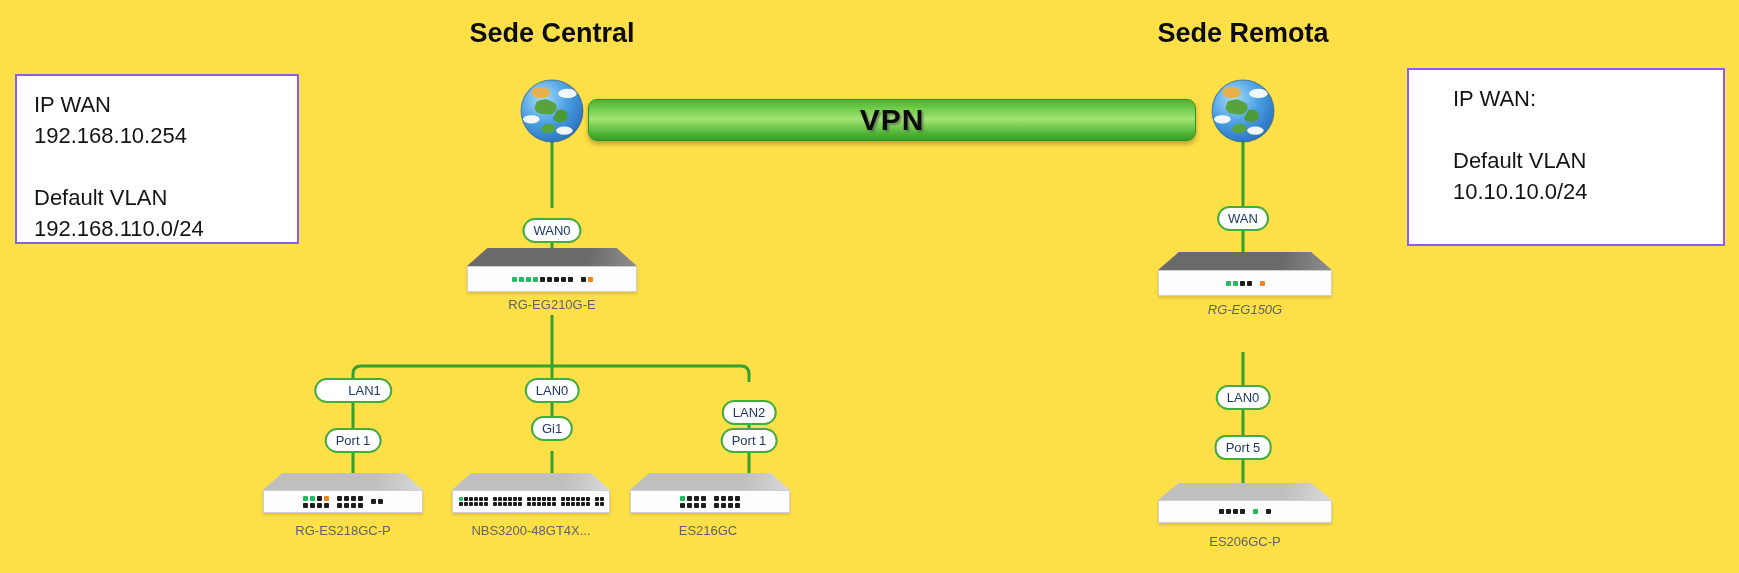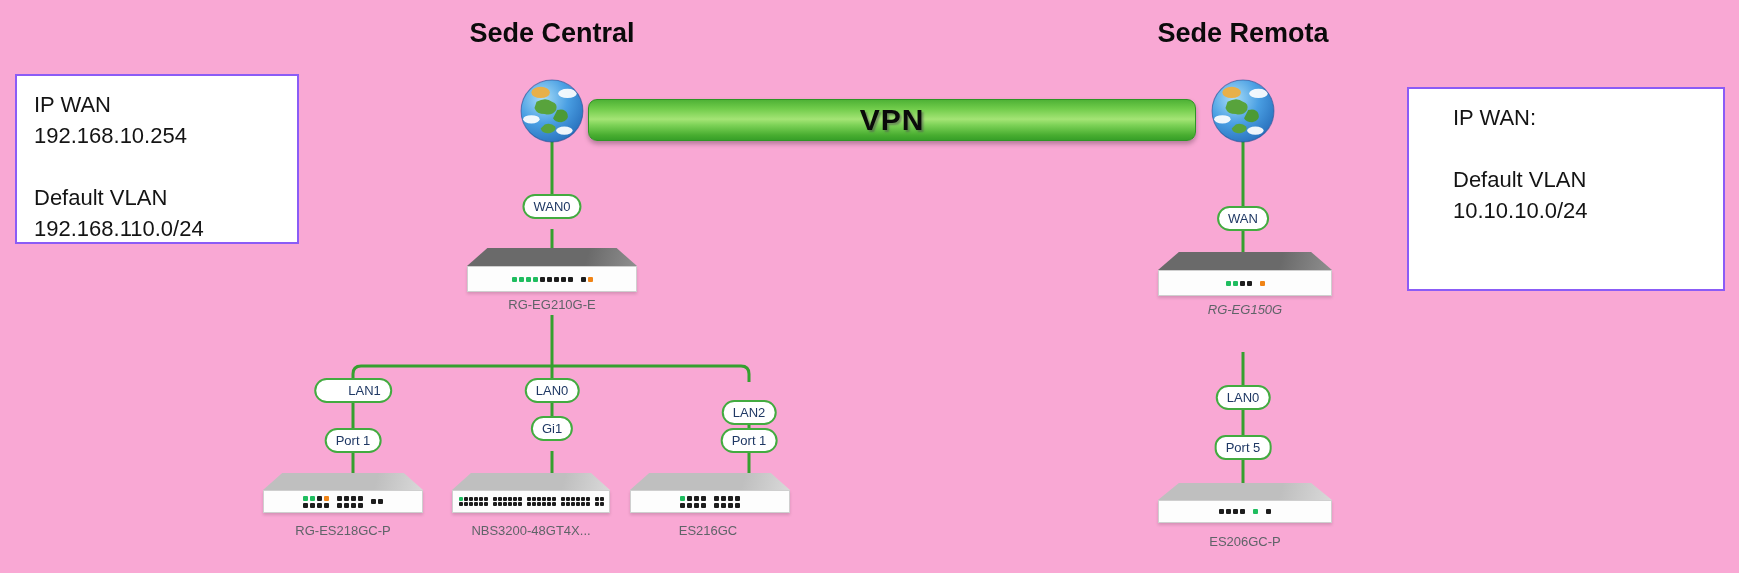--- a/index.html
+++ b/index.html
@@ -1,20 +1,20 @@
 <!DOCTYPE html>
 <html><head>
 <meta charset="utf-8">
 <style>
   * { margin:0; padding:0; box-sizing:border-box; }
   html,body { background:#ffffff; }
   body { font-family:"Liberation Sans", sans-serif; }
   .canvas {
     position:relative; width:1739px; height:573px;
-    background:#f9a8d4; overflow:hidden;
+    background:#fde047; overflow:hidden;
   }
   svg.links { position:absolute; left:0; top:0; z-index:1; }
   .site-title {
     position:absolute; transform:translateX(-50%);
     font-size:27px; font-weight:bold; color:#0b0b0b; z-index:2; white-space:nowrap;
   }
   .infobox {
     position:absolute; border:2px solid #8b5cf6; background:#ffffff; z-index:2;
     padding:13px 8px 0 17px; font-size:22px; color:#141414;
   }
@@ -112,21 +112,21 @@
   <div class="site-title" style="left:552px; top:18px;">Sede Central</div>
   <div class="site-title" style="left:1243px; top:18px;">Sede Remota</div>
 
   <div class="infobox" style="left:15px; top:74px; width:284px; height:170px;">
     <div class="line">IP WAN</div>
     <div class="line">192.168.10.254</div>
     <div class="line"></div>
     <div class="line">Default VLAN</div>
     <div class="line">192.168.110.0/24</div>
   </div>
-  <div class="infobox" style="left:1407px; top:87px; width:318px; height:204px;padding-left:44px;">
+  <div class="infobox" style="left:1407px; top:68px; width:318px; height:178px;padding-left:44px;">
     <div class="line">IP WAN:</div>
     <div class="line"></div>
     <div class="line">Default VLAN</div>
     <div class="line">10.10.10.0/24</div>
   </div>
 
   <div class="globe" style="left:519px; top:78px;">
     <svg width="66" height="66">
         <use href="#globe"></use>
       </svg>
@@ -134,21 +134,21 @@
   <div class="globe" style="left:1210px; top:78px;">
     <svg width="66" height="66">
         <use href="#globe"></use>
       </svg>
   </div>
 
   <div class="vpn-bar">
     <span class="vpn-label">VPN</span>
   </div>
 
-  <div class="pill" style="left:552px; top:194px;">WAN0</div>
+  <div class="pill" style="left:552px; top:218px;">WAN0</div>
   <div class="pill" style="left:1243px; top:206px;">WAN</div>
   <div class="pill" style="left:353px; top:378px;padding-left:32px;">LAN1</div>
   <div class="pill" style="left:552px; top:378px;">LAN0</div>
   <div class="pill" style="left:749px; top:378px;margin-top:22px;">LAN2</div>
   <div class="pill" style="left:353px; top:428px;">Port 1</div>
   <div class="pill" style="left:552px; top:416px;">Gi1</div>
   <div class="pill" style="left:749px; top:428px;">Port 1</div>
   <div class="pill" style="left:1243px; top:385px;">LAN0</div>
   <div class="pill" style="left:1243px; top:435px;border-radius:11px;">Port 5</div>
 

